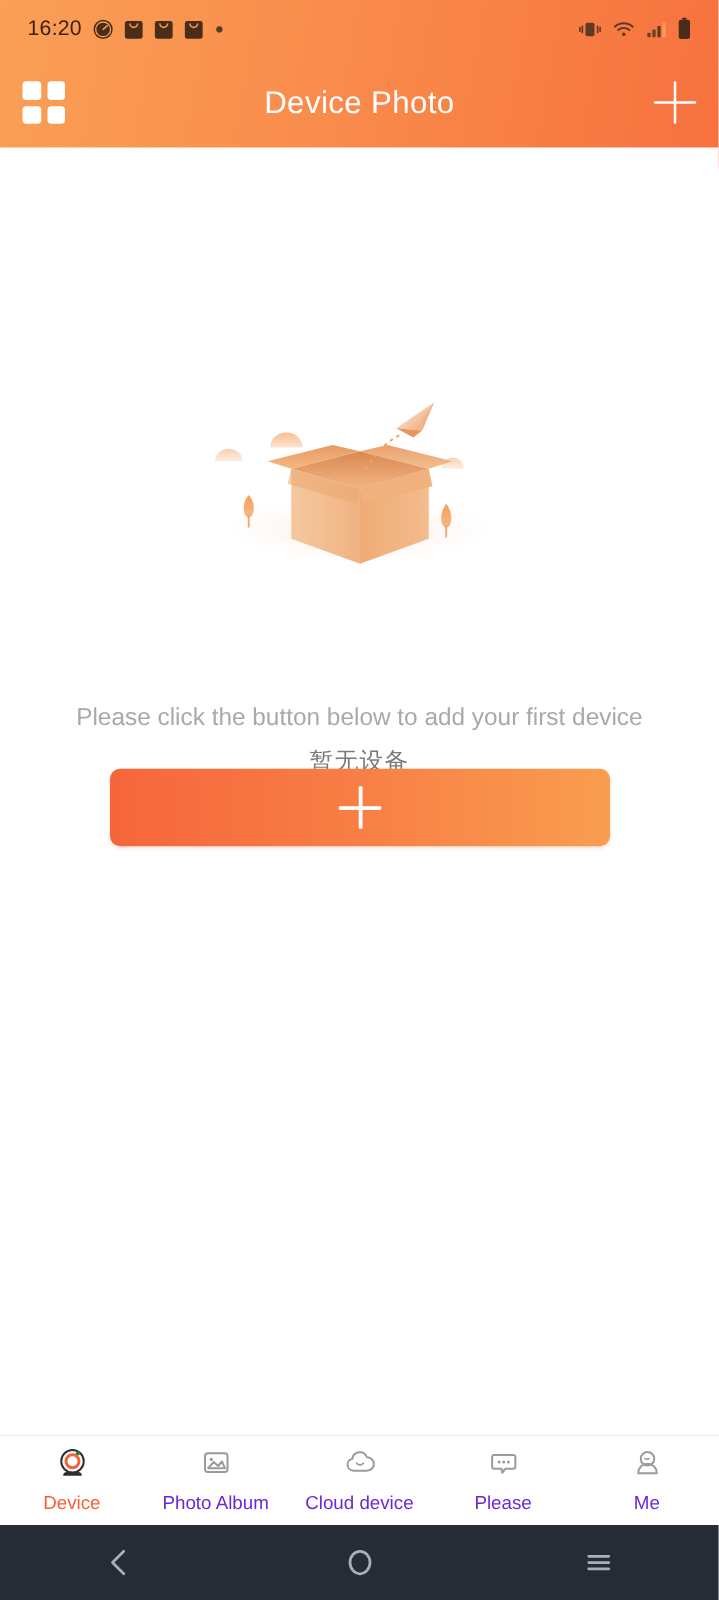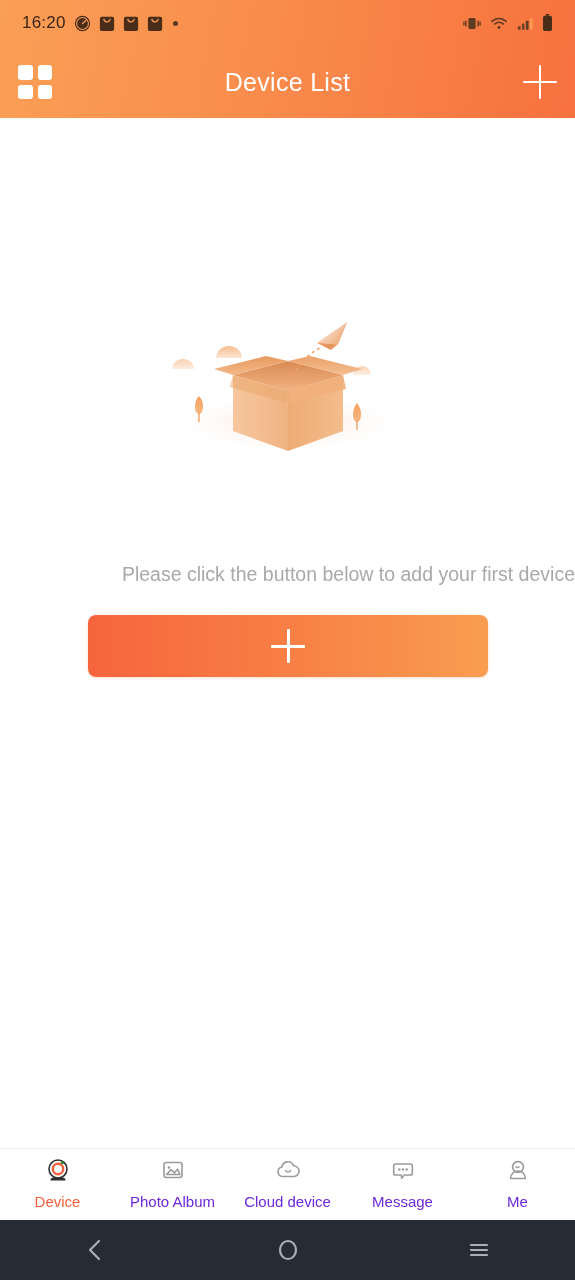--- a/index.html
+++ b/index.html
@@ -46,21 +46,21 @@
   .content {
     position:absolute; top:118px; left:0; width:575px; height:1030px;
     background:#fff;
   }
   .illus-wrap { position:absolute; top:195px; left:0; width:100%; display:flex; justify-content:center; }
   .empty-text {
     position:absolute; top:478px; left:0; width:100%; text-align:center;
     color:#7b7b7b; font-size:19px; letter-spacing:1px;
   }
   .hint {
-    position:absolute; top:445px; left:0; width:100%; text-align:right;
+    position:absolute; top:445px; left:0; width:100%; text-align:center;
     color:#a9a9a9; font-size:19.5px;
   }
   .add-btn {
     position:absolute; top:497px; left:88px; width:400px; height:62px;
     background:linear-gradient(90deg,#f6653c 0%,#f87f45 50%,#f99d50 100%);
     border-radius:8px; border:none; cursor:pointer;
     display:flex; align-items:center; justify-content:center;
     box-shadow:0 1px 3px rgba(240,120,60,.25);
   }
   .plus-big { position:relative; width:34px; height:34px; }
@@ -157,21 +157,21 @@
       </div>
     </div>
 
     <div class="titlebar">
       <div class="grid-icon">
         <i></i>
           <i></i>
           <i></i>
           <i></i>
       </div>
-      <div class="title">Device List</div>
+      <div class="title">Device Photo</div>
       <div class="plus-head"></div>
     </div>
   </div>
 
   <div class="content">
 
     <div class="illus-wrap">
       <svg width="300" height="160" viewBox="0 0 300 160">
         <defs>
           <linearGradient id="gBoxFrontL" x1="0" y1="0" x2="1" y2="0">
@@ -240,20 +240,21 @@
         <path d="M155 62 C163 48 172 40 182 35" fill="none" stroke="#f0a368" stroke-width="1.6" stroke-linecap="round" stroke-dasharray="1.5 4.5"></path>
 
         <g transform="translate(176,16) rotate(-12)">
           <path d="M0 14 L34 0 L20 20 Z" fill="url(#gPlane)"></path>
           <path d="M0 14 L20 20 L12 24 Z" fill="#e78b4c" opacity=".9"></path>
           <path d="M34 0 L20 20 L22 12 Z" fill="#f2b187" opacity=".9"></path>
         </g>
       </svg>
     </div>
 
+    <div class="empty-text">暂无设备</div>
 
     <div class="hint">Please click the button below to add your first device</div>
 
     <button class="add-btn">
       <span class="plus-big"></span>
     </button>
   </div>
 
   <div class="tabbar">
 
@@ -292,21 +293,21 @@
 
     <div class="tab">
       <span>
         <svg width="30" height="30" viewBox="0 0 30 30">
           <path d="M7.5 8 h15 a1.8 1.8 0 0 1 1.8 1.8 v7.4 a1.8 1.8 0 0 1 -1.8 1.8 h-6.2 l-2.6 3.2 l-.4 -3.2 h-5.8 a1.8 1.8 0 0 1 -1.8 -1.8 v-7.4 a1.8 1.8 0 0 1 1.8 -1.8z" fill="none" stroke="#9b9b9b" stroke-width="1.6" stroke-linejoin="round"></path>
           <circle cx="11.3" cy="13.5" r="1.2" fill="#9b9b9b"></circle>
           <circle cx="15" cy="13.5" r="1.2" fill="#9b9b9b"></circle>
           <circle cx="18.7" cy="13.5" r="1.2" fill="#9b9b9b"></circle>
         </svg>
       </span>
-      <span class="tab-label">Message</span>
+      <span class="tab-label">Please</span>
     </div>
 
     <div class="tab">
       <span>
         <svg width="30" height="30" viewBox="0 0 30 30">
           <circle cx="15" cy="11" r="5.4" fill="none" stroke="#9b9b9b" stroke-width="1.6"></circle>
           <path d="M12.8 10.6 a1.6 1.6 0 0 0 2.2 .6 M16.2 10.6 a1.6 1.6 0 0 1 -1.2 1" fill="none" stroke="#9b9b9b" stroke-width="1.2" stroke-linecap="round"></path>
           <path d="M7.5 22.5 a7.5 7.5 0 0 1 15 0 z" fill="none" stroke="#9b9b9b" stroke-width="1.6" stroke-linejoin="round"></path>
         </svg>
       </span>

